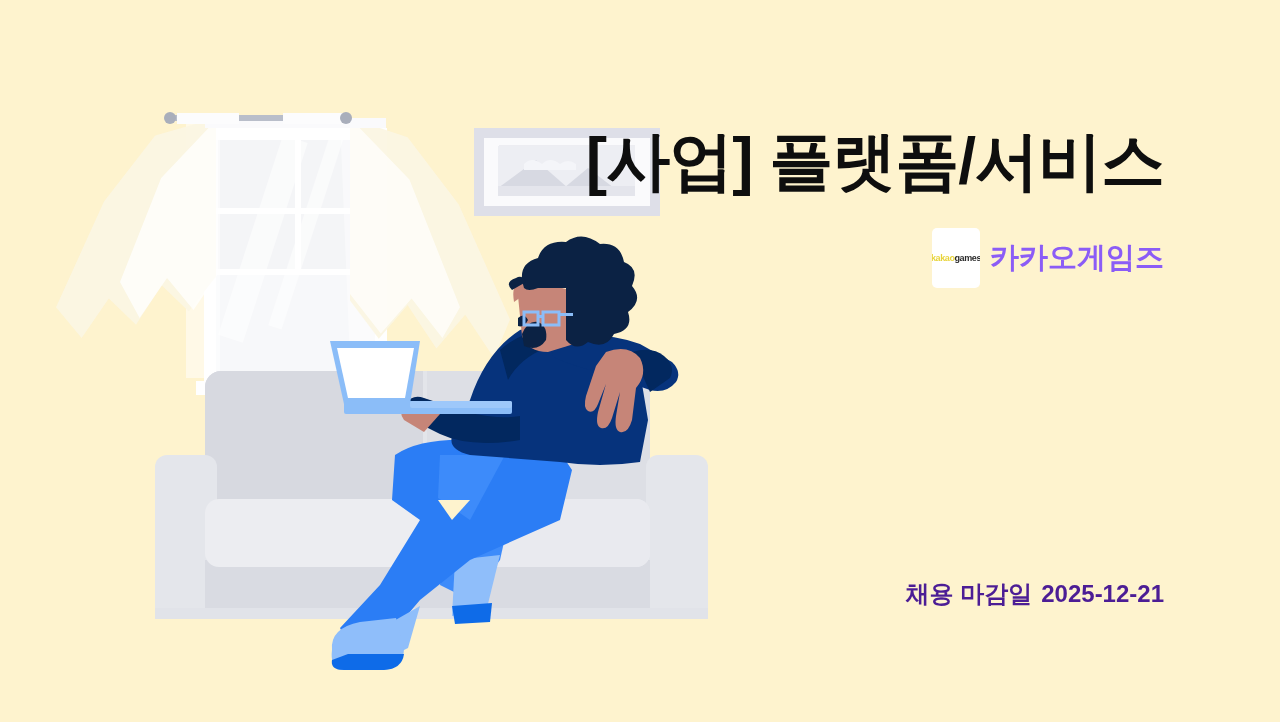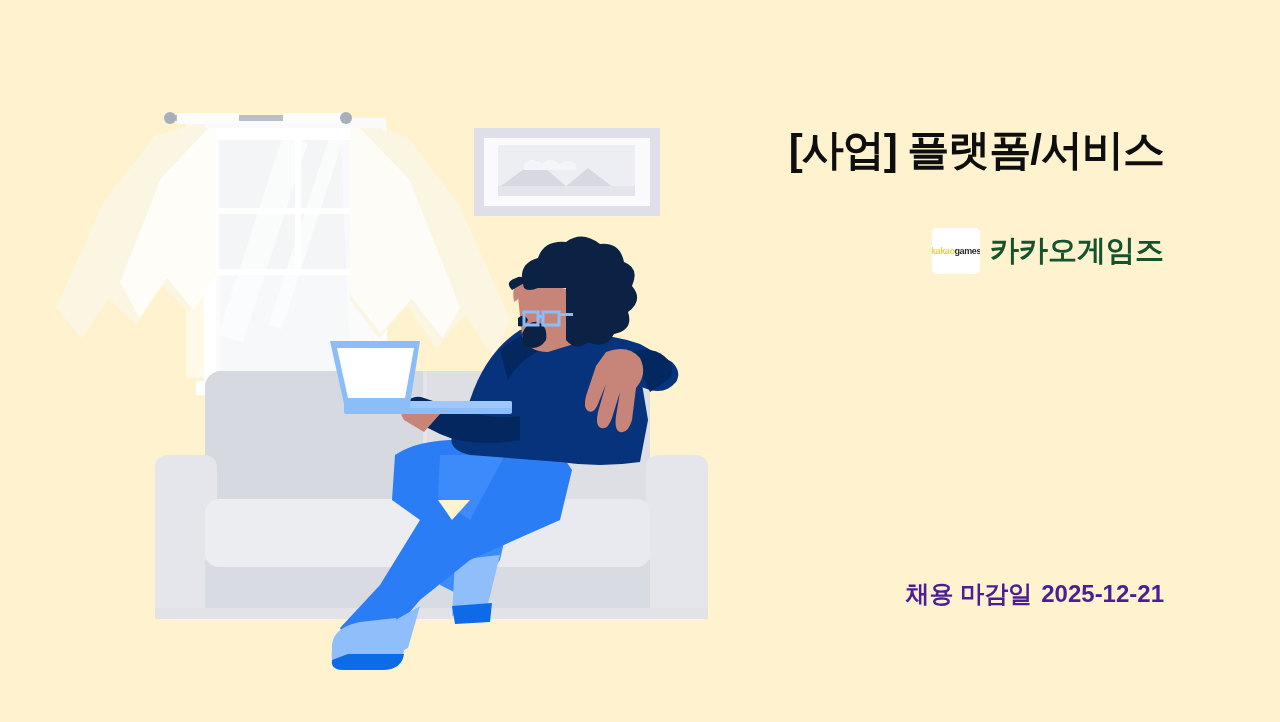--- a/index.html
+++ b/index.html
@@ -81,43 +81,43 @@
 
   
   #person { position:absolute; left:0; top:0; width:740px; height:722px; }
 
   
   #titleblock {
     position:absolute; right:116px; top:129px;
     width:700px; text-align:right;
   }
   #title {
-    font-size:42px; font-weight:bold; color:#0E0E0E;
+    font-size:64px; font-weight:bold; color:#0E0E0E;
     line-height:1.0; letter-spacing:-1px; white-space:nowrap;
   }
   #img-placeholder {
     position:absolute; left:474px; top:128px; width:186px; height:88px;
     background:#DEDFE8; padding:10px;
   }
   #img-placeholder .inner { width:100%; height:100%; background:#FAFAFC; position:relative; overflow:hidden; }
   #img-placeholder .pic { position:absolute; left:9%; top:11%; width:82%; height:74%; background:#EDEDF2; }
 
   #company {
     position:absolute; right:116px; top:228px;
     display:flex; align-items:center; justify-content:flex-end; gap:10px;
   }
   #company-logo {
-    width:48px; height:46px; background:#FFFFFF; border-radius:5px;
+    width:48px; height:60px; background:#FFFFFF; border-radius:5px;
     display:flex; align-items:center; justify-content:center;
     font-size:9px; font-weight:bold; letter-spacing:-0.4px; line-height:1;
     overflow:hidden;
   }
   #company-logo .kakao { color:#E8D43C; }
   #company-logo .games { color:#2B2B2B; }
-  #company-name { font-size:29px; font-weight:bold; color:#14532d; white-space:nowrap; }
+  #company-name { font-size:29px; font-weight:bold; color:#8b5cf6; white-space:nowrap; }
 
   #deadline {
     position:absolute; right:116px; top:578px;
     font-size:24px; font-weight:bold; color:#4c1d95; white-space:nowrap;
   }
   #deadline .gap { display:inline-block; width:9px; }
 </style>
 </head>
 <body>
 

